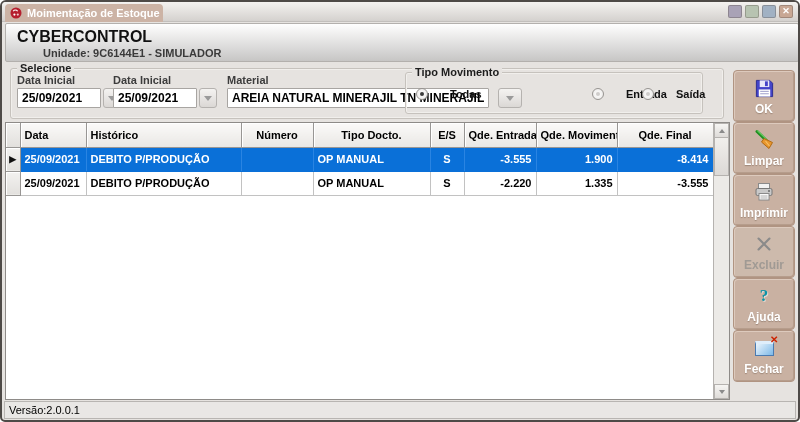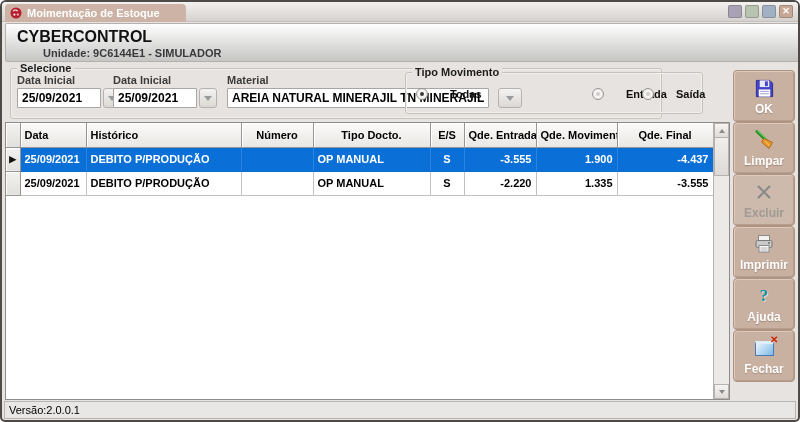--- a/index.html
+++ b/index.html
@@ -12,21 +12,21 @@
     background:#e6e3e0; overflow:hidden;
   }
 
   
   .titlebar {
     position:absolute; left:0; top:0; width:100%; height:20px;
     background:linear-gradient(#f4f2f0,#d4d1ce);
     border-bottom:1px solid #c2bfbc;
   }
   .title-pill {
-    position:absolute; left:3px; top:2px; width:181px; height:18px;
+    position:absolute; left:3px; top:2px; width:158px; height:18px;
     background:#ccb3a5; border-radius:4px 4px 0 0;
     display:flex; align-items:center; padding-left:5px; gap:5px;
   }
   .title-icon { width:12px; height:12px; flex:0 0 auto; }
   .title-text { color:#ffffff; font-size:11px; font-weight:bold; white-space:nowrap; }
   .win-buttons { position:absolute; right:5px; top:3px; display:flex; gap:3px; }
   .wb { width:14px; height:13px; border-radius:2px; border:1px solid rgba(90,80,75,.35);
         position:relative; cursor:default; }
   .wb1 { background:#a9a2b6; } .wb2 { background:#b7c3b1; } .wb3 { background:#a1b1c3; }
   .wb-close { background:#c8a794; }
@@ -40,21 +40,21 @@
     border:1px solid #b3b0ad; border-radius:2px;
   }
   .header-title { position:absolute; left:11px; top:4px; font-size:16px; font-weight:bold; color:#111; }
   .header-subtitle { position:absolute; left:37px; top:23px; font-size:11px; font-weight:bold; color:#3a3a3a; }
 
   
   .groupbox {
     position:absolute; border:1px solid #c6c2bd; border-radius:3px;
     box-shadow:inset 0 0 0 1px #f1efec;
   }
-  .gb-selecione { left:8px; top:66px; width:652px; height:51px; }
+  .gb-selecione { left:8px; top:66px; width:714px; height:51px; }
   .gb-legend {
     position:absolute; top:-7px; left:6px; padding:0 3px; background:#e6e3e0;
     font-size:11px; font-weight:bold; color:#1d1d1d; line-height:13px;
   }
   .field-label { position:absolute; font-size:11px; font-weight:bold; color:#3c3c3c; }
   .field-row { position:absolute; display:flex; align-items:stretch; gap:2px; }
   .text-input {
     height:20px; border:1px solid #a8a5a2; background:#ffffff;
     font-family:"Liberation Sans", sans-serif; font-size:12px; font-weight:bold; color:#000;
     padding:1px 4px; border-radius:1px;
@@ -256,21 +256,21 @@
           <td class="gutter">
               <span class="marker">▶</span>
             </td>
           <td class="al-left">25/09/2021</td>
           <td class="al-left">DEBITO P/PRODUÇÃO</td>
           <td class="al-right"></td>
           <td class="al-left">OP MANUAL</td>
           <td class="al-center">S</td>
           <td class="al-right">-3.555</td>
           <td class="al-right">1.900</td>
-          <td class="al-right">-4.437</td>
+          <td class="al-right">-8.414</td>
         </tr>
         <tr>
           <td class="gutter"></td>
           <td class="al-left">25/09/2021</td>
           <td class="al-left">DEBITO P/PRODUÇÃO</td>
           <td class="al-right"></td>
           <td class="al-left">OP MANUAL</td>
           <td class="al-center">S</td>
           <td class="al-right">-2.220</td>
           <td class="al-right">1.335</td>
@@ -310,43 +310,43 @@
         <svg width="22" height="22" viewBox="0 0 22 22">
           <line x1="4" y1="2.5" x2="13" y2="11" stroke="#1f8f1f" stroke-width="3" stroke-linecap="round"></line>
           <line x1="4.8" y1="2" x2="13.5" y2="10.2" stroke="#5fc95f" stroke-width="1.2" stroke-linecap="round"></line>
           <polygon points="11,9.5 19.5,13.5 16,19.5 8.5,13" fill="#e8962e" stroke="#b06a14" stroke-width="1"></polygon>
           <line x1="12.5" y1="12" x2="16.5" y2="17" stroke="#f7c063" stroke-width="1.2"></line>
         </svg>
       </span>
       <span class="side-label">Limpar</span>
     </div>
 
-    <div class="side-btn disabled" aria-disabled="true">
-      <span class="icon-box">
-        <svg width="20" height="20" viewBox="0 0 22 22">
-          <path d="M5 5 L17 17 M17 5 L5 17" stroke="#8a8a8a" stroke-width="2.4" stroke-linecap="round"></path>
-        </svg>
-      </span>
-      <span class="side-label">Excluir</span>
-    </div>
-
     <div class="side-btn">
       <span class="icon-box">
         <svg width="22" height="22" viewBox="0 0 22 22">
           <rect x="5.5" y="2.5" width="11" height="5" fill="#f2f2f2" stroke="#8a8a8a"></rect>
           <rect x="3" y="7.5" width="16" height="7" rx="1.5" fill="#c9c9c9" stroke="#777777"></rect>
           <circle cx="16" cy="10" r="1" fill="#6a6a6a"></circle>
           <rect x="6" y="12.5" width="10" height="6.5" fill="#fafafa" stroke="#8a8a8a"></rect>
           <line x1="7.5" y1="15" x2="14.5" y2="15" stroke="#b0b0b0"></line>
           <line x1="7.5" y1="17" x2="14.5" y2="17" stroke="#b0b0b0"></line>
         </svg>
       </span>
       <span class="side-label">Imprimir</span>
     </div>
 
+    <div class="side-btn disabled" aria-disabled="true">
+      <span class="icon-box">
+        <svg width="20" height="20" viewBox="0 0 22 22">
+          <path d="M5 5 L17 17 M17 5 L5 17" stroke="#8a8a8a" stroke-width="2.4" stroke-linecap="round"></path>
+        </svg>
+      </span>
+      <span class="side-label">Excluir</span>
+    </div>
+
     <div class="side-btn">
       <span class="icon-box icon-question"></span>
       <span class="side-label">Ajuda</span>
     </div>
 
     <div class="side-btn">
       <span class="icon-box">
           <span class="icon-closewin"></span>
         </span>
       <span class="side-label">Fechar</span>

